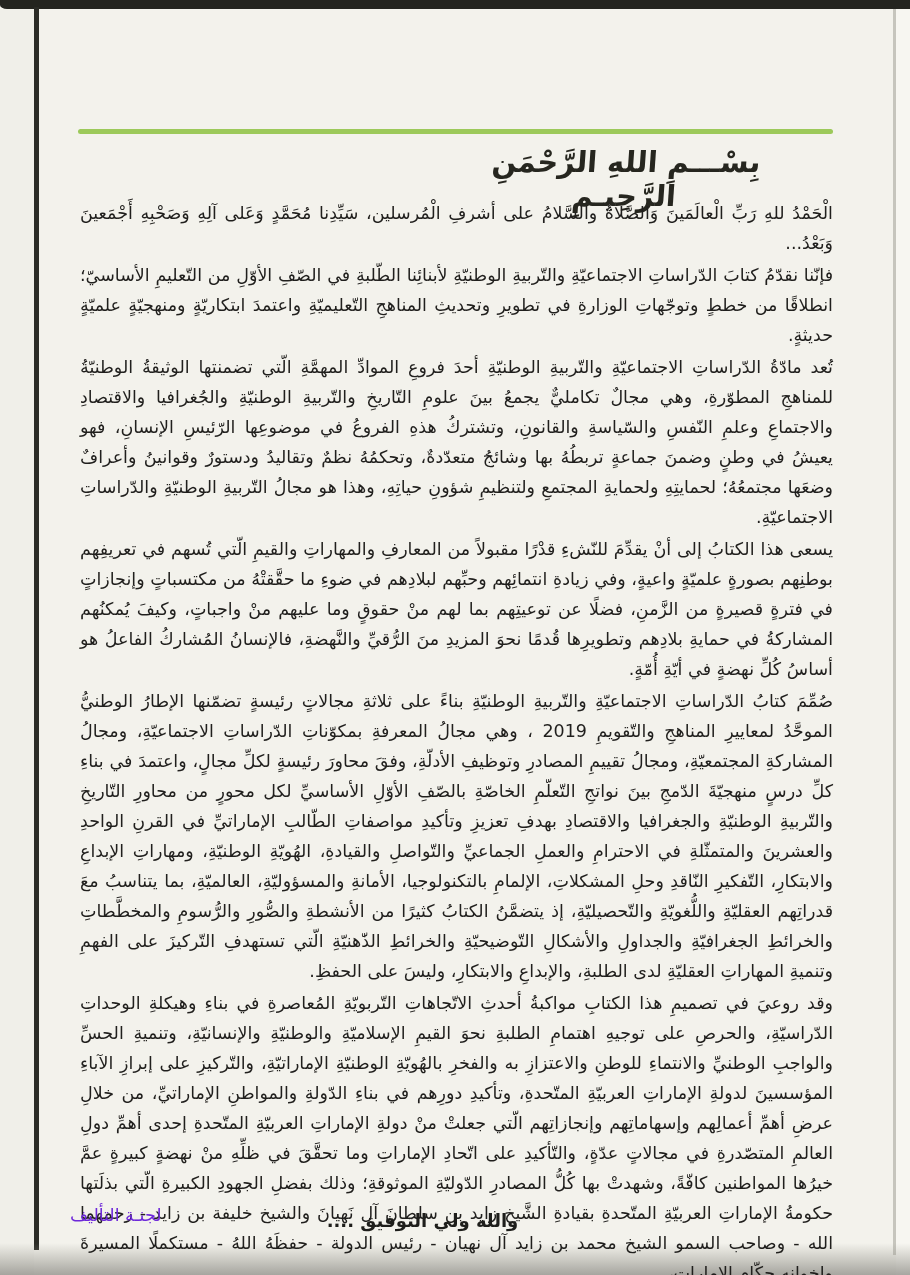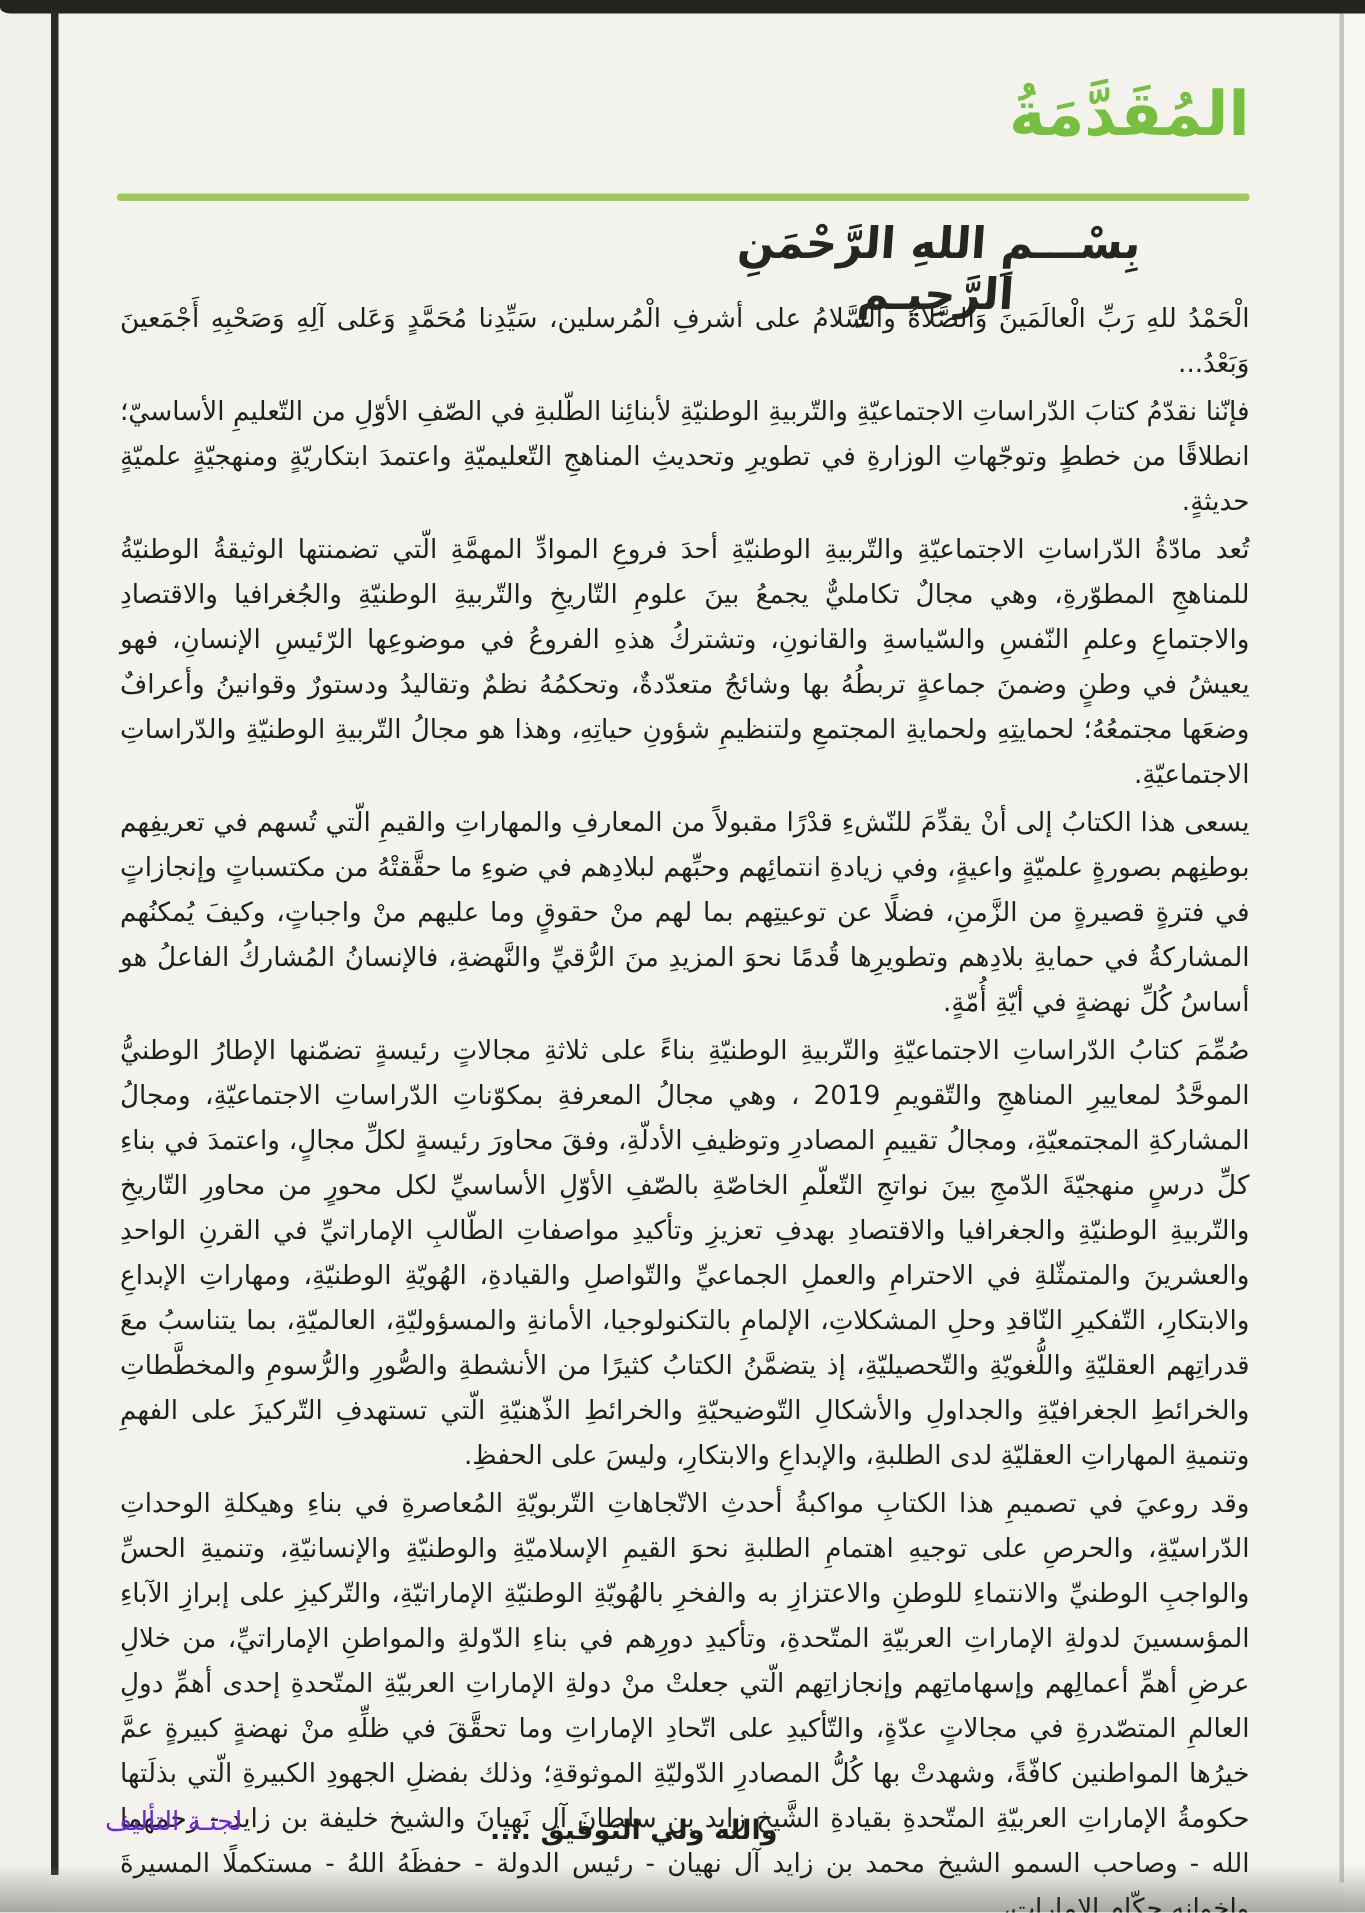--- a/index.html
+++ b/index.html
@@ -107,21 +107,20 @@
 
 <div class="page">
 
   <div class="scan-margin-left"></div>
   <div class="scan-margin-right"></div>
   <div class="scan-edge-right-line"></div>
   <div class="scan-edge-top"></div>
   <div class="scan-edge-left"></div>
   <div class="scan-shadow-bottom"></div>
 
-  <div class="page-title">المُقَدَّمَةُ</div>
   <div class="title-rule"></div>
 
   <div class="basmala">بِسْـــمِ اللهِ الرَّحْمَنِ الرَّحِيـمِ</div>
 
   <div class="content">
     <p>الْحَمْدُ للهِ رَبِّ الْعالَمَينَ وَالصَّلاةُ والسَّلامُ على أشرفِ الْمُرسلين، سَيِّدِنا مُحَمَّدٍ وَعَلى آلِهِ وَصَحْبِهِ أَجْمَعينَ وَبَعْدُ...</p>
     <p>فإنّنا نقدّمُ كتابَ الدّراساتِ الاجتماعيّةِ والتّربيةِ الوطنيّةِ لأبنائِنا الطّلبةِ في الصّفِ الأوّلِ من التّعليمِ الأساسيّ؛ انطلاقًا من خططٍ وتوجّهاتِ الوزارةِ في تطويرِ وتحديثِ المناهجِ التّعليميّةِ واعتمدَ ابتكاريّةٍ ومنهجيّةٍ علميّةٍ حديثةٍ.</p>
     <p>تُعد مادّةُ الدّراساتِ الاجتماعيّةِ والتّربيةِ الوطنيّةِ أحدَ فروعِ الموادِّ المهمَّةِ الّتي تضمنتها الوثيقةُ الوطنيّةُ للمناهجِ المطوّرةِ، وهي مجالٌ تكامليٌّ يجمعُ بينَ علومِ التّاريخِ والتّربيةِ الوطنيّةِ والجُغرافيا والاقتصادِ والاجتماعِ وعلمِ النّفسِ والسّياسةِ والقانونِ، وتشتركُ هذهِ الفروعُ في موضوعِها الرّئيسِ الإنسانِ، فهو يعيشُ في وطنٍ وضمنَ جماعةٍ تربطُهُ بها وشائجُ متعدّدةٌ، وتحكمُهُ نظمٌ وتقاليدُ ودستورٌ وقوانينُ وأعرافٌ وضعَها مجتمعُهُ؛ لحمايتِهِ ولحمايةِ المجتمعِ ولتنظيمِ شؤونِ حياتِهِ، وهذا هو مجالُ التّربيةِ الوطنيّةِ والدّراساتِ الاجتماعيّةِ.</p>
     <p>يسعى هذا الكتابُ إلى أنْ يقدِّمَ للنّشءِ قدْرًا مقبولاً من المعارفِ والمهاراتِ والقيمِ الّتي تُسهم في تعريفِهم بوطنِهم بصورةٍ علميّةٍ واعيةٍ، وفي زيادةِ انتمائِهم وحبِّهم لبلادِهم في ضوءِ ما حقَّقتْهُ من مكتسباتٍ وإنجازاتٍ في فترةٍ قصيرةٍ من الزَّمنِ، فضلًا عن توعيتِهم بما لهم منْ حقوقٍ وما عليهم منْ واجباتٍ، وكيفَ يُمكنُهم المشاركةُ في حمايةِ بلادِهم وتطويرِها قُدمًا نحوَ المزيدِ منَ الرُّقيِّ والنَّهضةِ، فالإنسانُ المُشاركُ الفاعلُ هو أساسُ كُلِّ نهضةٍ في أيّةِ أُمّةٍ.</p>
     <p>صُمِّمَ كتابُ الدّراساتِ الاجتماعيّةِ والتّربيةِ الوطنيّةِ بناءً على ثلاثةِ مجالاتٍ رئيسةٍ تضمّنها الإطارُ الوطنيُّ الموحَّدُ لمعاييرِ المناهجِ والتّقويمِ 2019 ، وهي مجالُ المعرفةِ بمكوّناتِ الدّراساتِ الاجتماعيّةِ، ومجالُ المشاركةِ المجتمعيّةِ، ومجالُ تقييمِ المصادرِ وتوظيفِ الأدلّةِ، وفقَ محاورَ رئيسةٍ لكلِّ مجالٍ، واعتمدَ في بناءِ كلِّ درسٍ منهجيّةَ الدّمجِ بينَ نواتجِ التّعلّمِ الخاصّةِ بالصّفِ الأوّلِ الأساسيِّ لكل محورٍ من محاورِ التّاريخِ والتّربيةِ الوطنيّةِ والجغرافيا والاقتصادِ بهدفِ تعزيزِ وتأكيدِ مواصفاتِ الطّالبِ الإماراتيِّ في القرنِ الواحدِ والعشرينَ والمتمثّلةِ في الاحترامِ والعملِ الجماعيِّ والتّواصلِ والقيادةِ، الهُويّةِ الوطنيّةِ، ومهاراتِ الإبداعِ والابتكارِ، التّفكيرِ النّاقدِ وحلِ المشكلاتِ، الإلمامِ بالتكنولوجيا، الأمانةِ والمسؤوليّةِ، العالميّةِ، بما يتناسبُ معَ قدراتِهم العقليّةِ واللُّغويّةِ والتّحصيليّةِ، إذ يتضمَّنُ الكتابُ كثيرًا من الأنشطةِ والصُّورِ والرُّسومِ والمخطَّطاتِ والخرائطِ الجغرافيّةِ والجداولِ والأشكالِ التّوضيحيّةِ والخرائطِ الذّهنيّةِ الّتي تستهدفِ التّركيزَ على الفهمِ وتنميةِ المهاراتِ العقليّةِ لدى الطلبةِ، والإبداعِ والابتكارِ، وليسَ على الحفظِ.</p>

